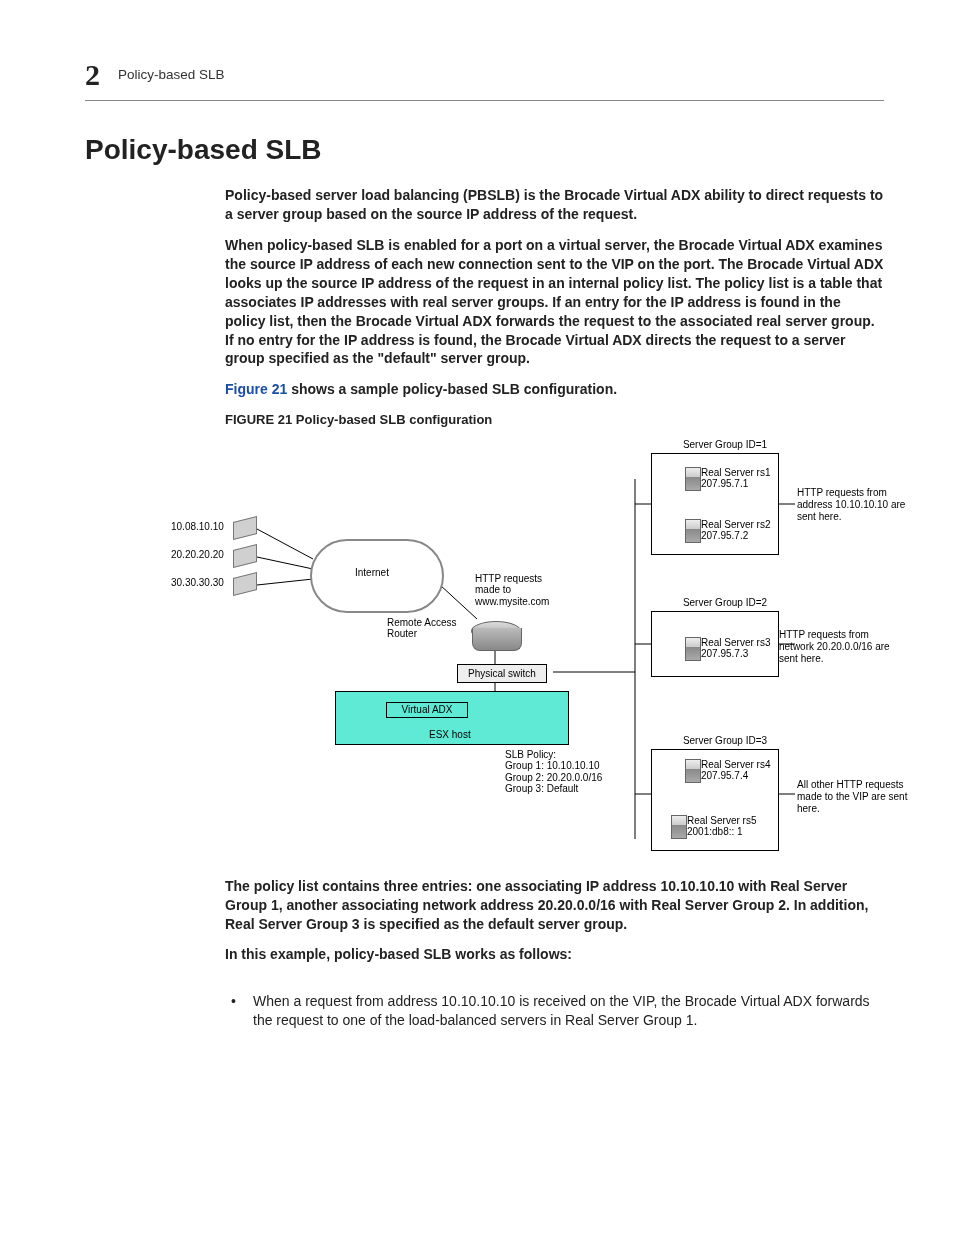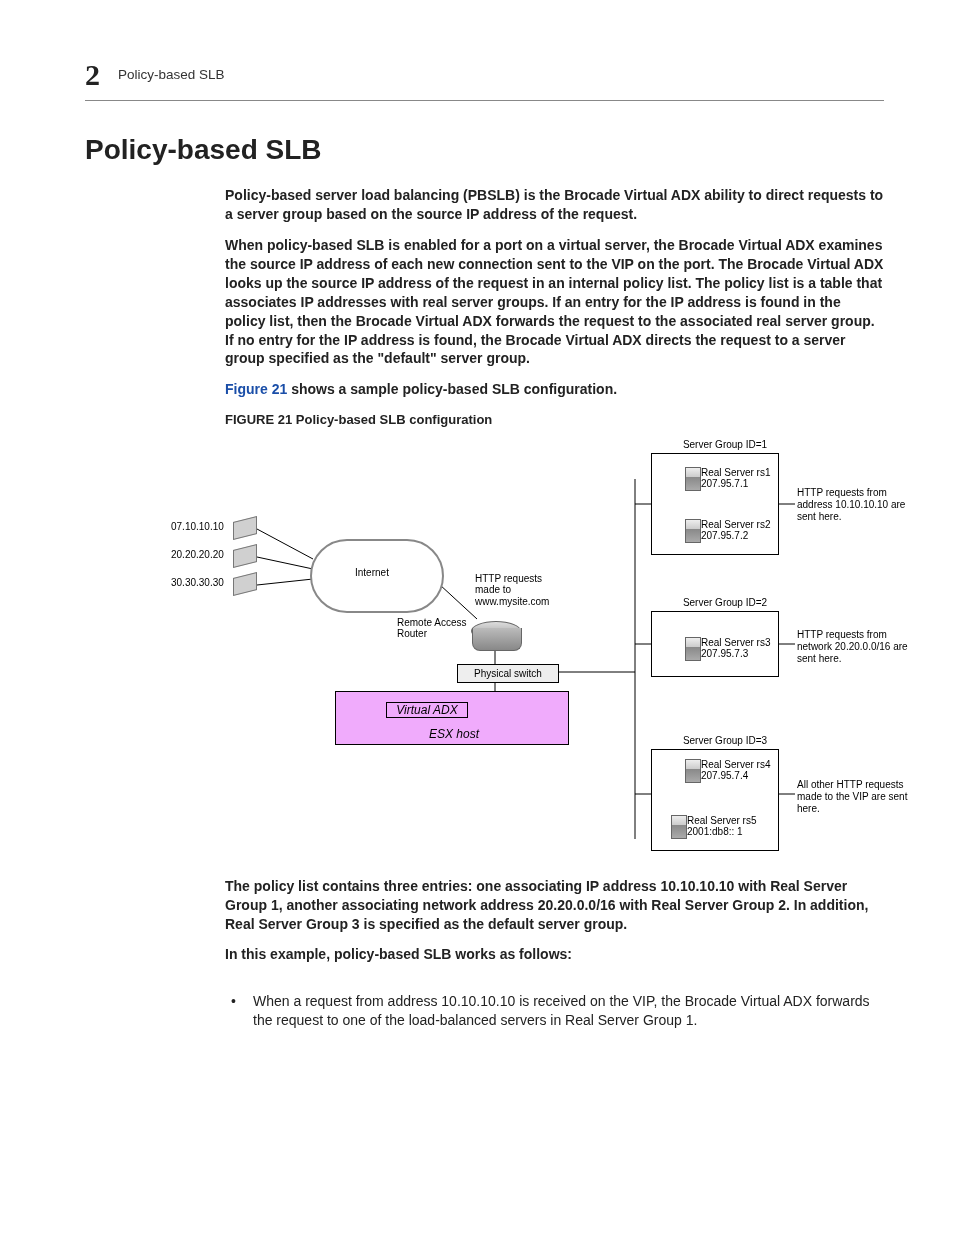--- a/index.html
+++ b/index.html
@@ -120,32 +120,31 @@
     position: absolute;
     left: 0; top: 6px;
     width: 48px; height: 22px;
     background: linear-gradient(#bbb,#888);
     border: 1px solid #666;
     border-top: none;
     border-radius: 0 0 8px 8px;
   }
   .switchbox {
     position: absolute;
-    padding: 2px 16px;
+    padding: 2px 10px;
     border: 1px solid #000;
     background: #eee;
     font-size: 10px;
   }
   .vmbox {
     position: absolute;
     border: 1px solid #000;
-    background: #f0abfc;
-    font-size: 12px;
+    background: #5eead4;
+    font-size: 10px;
     text-align: center;
-    font-style: italic;
   }
 </style>
 </head>
 <body>
 
 <div class="page-head">
   <span class="section-num">2</span>
   <span class="running-title">Policy-based SLB</span>
 </div>
 
@@ -198,62 +197,68 @@
 
         <line x1="580" y1="65" x2="600" y2="65"></line>
         <line x1="580" y1="205" x2="600" y2="205"></line>
         <line x1="580" y1="355" x2="600" y2="355"></line>
       </g>
     </svg>
 
     <div class="host-icon" style="left:38px;top:80px"></div>
     <div class="host-icon" style="left:38px;top:108px"></div>
     <div class="host-icon" style="left:38px;top:136px"></div>
-    <div class="dlabel" style="left:-24px;top:82px">07.10.10.10</div>
+    <div class="dlabel" style="left:-24px;top:82px">10.08.10.10</div>
     <div class="dlabel" style="left:-24px;top:110px">20.20.20.20</div>
     <div class="dlabel" style="left:-24px;top:138px">30.30.30.30</div>
 
     <div class="cloud" style="left:115px;top:100px"></div>
     <div class="dlabel" style="left:160px;top:128px">Internet</div>
 
     <div class="dlabel" style="left:280px;top:134px;white-space:pre">HTTP requests
 made to
 www.mysite.com</div>
 
     <div class="router" style="left:276px;top:182px"></div>
-    <div class="dlabel" style="left:202px;top:178px;white-space:pre">Remote Access
+    <div class="dlabel" style="left:192px;top:178px;white-space:pre">Remote Access
 Router</div>
 
     <div class="switchbox" style="left:262px;top:225px">Physical switch</div>
 
     <div class="vmbox" style="left:140px;top:252px;width:232px;height:52px">
       <div class="vmbox" style="position:absolute;left:50px;top:10px;width:80px;height:14px;line-height:14px">Virtual ADX</div>
       <div style="position:absolute;left:93px;bottom:2px">ESX host</div>
     </div>
 
+    <div class="dlabel" style="left:310px;top:310px;white-space:normal;width:130px">
+      <div>SLB Policy:</div>
+      <div>Group 1: 10.10.10.10</div>
+      <div>Group 2: 20.20.0.0/16</div>
+      <div>Group 3: Default</div>
+    </div>
 
     <div class="dlabel sg-title" style="left:470px;top:0;width:120px">Server Group ID=1</div>
     <div class="sg-box" style="left:456px;top:14px;width:126px;height:100px"></div>
     <div class="srv-row" style="left:490px;top:28px">
       <span class="server-icon"></span>
       <span class="txt"><span>Real Server rs1</span><br><span>207.95.7.1</span></span>
     </div>
     <div class="srv-row" style="left:490px;top:80px">
       <span class="server-icon"></span>
       <span class="txt"><span>Real Server rs2</span><br><span>207.95.7.2</span></span>
     </div>
     <div class="side-ann" style="left:602px;top:48px">HTTP requests from address 10.10.10.10 are sent here.</div>
 
     <div class="dlabel sg-title" style="left:470px;top:158px;width:120px">Server Group ID=2</div>
     <div class="sg-box" style="left:456px;top:172px;width:126px;height:64px"></div>
     <div class="srv-row" style="left:490px;top:198px">
       <span class="server-icon"></span>
       <span class="txt"><span>Real Server rs3</span><br><span>207.95.7.3</span></span>
     </div>
-    <div class="side-ann" style="left:602px;top:190px">HTTP requests from network 20.20.0.0/16 are sent here.</div>
+    <div class="side-ann" style="left:584px;top:190px">HTTP requests from network 20.20.0.0/16 are sent here.</div>
 
     <div class="dlabel sg-title" style="left:470px;top:296px;width:120px">Server Group ID=3</div>
     <div class="sg-box" style="left:456px;top:310px;width:126px;height:100px"></div>
     <div class="srv-row" style="left:490px;top:320px">
       <span class="server-icon"></span>
       <span class="txt"><span>Real Server rs4</span><br><span>207.95.7.4</span></span>
     </div>
     <div class="srv-row" style="left:476px;top:376px">
       <span class="server-icon"></span>
       <span class="txt"><span>Real Server rs5</span><br><span>2001:db8:: 1</span></span>

